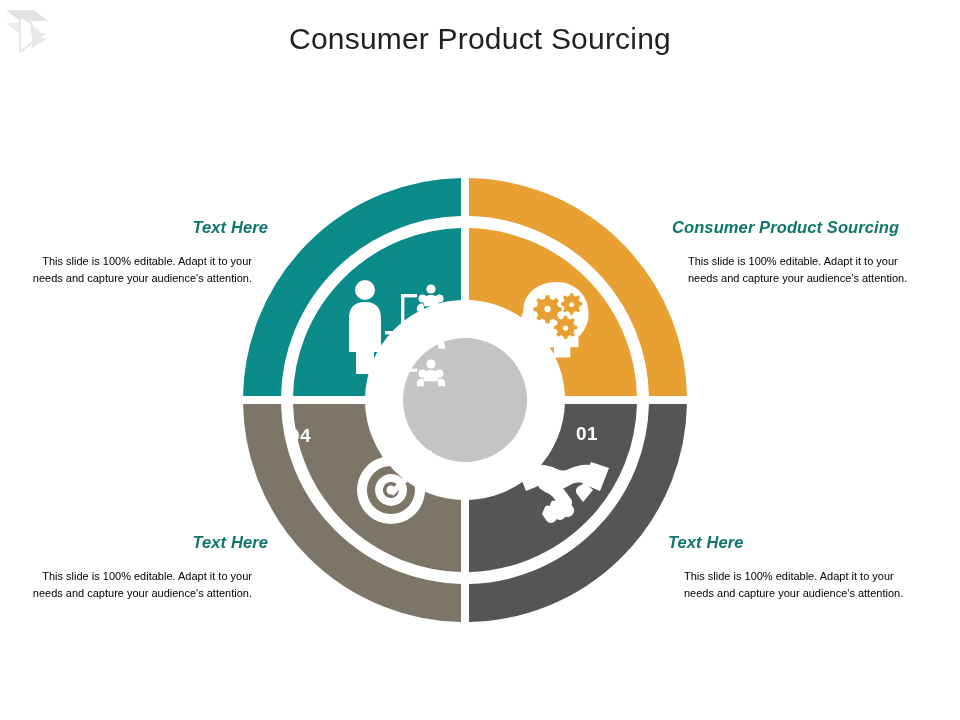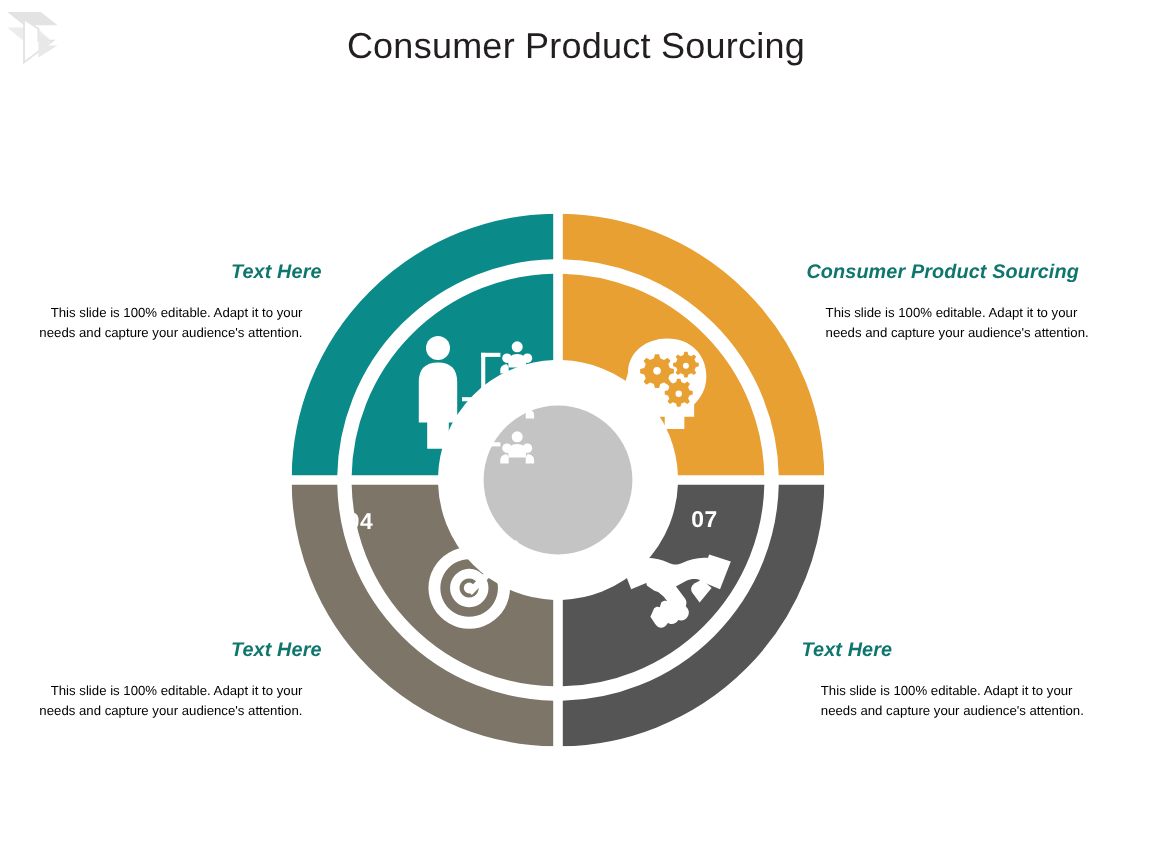--- a/index.html
+++ b/index.html
@@ -201,21 +201,21 @@
         <path d="M44 42 C46 40 50 40 52 43 L60 53 C62 56 61 60 58 62
                  C55 64 51 63 49 60 L42 50 Z"></path>
         <path d="M38 48 C40 46 44 46 46 49 L52 57 C54 60 53 63 50 65
                  C47 67 44 66 42 63 L36 55 Z"></path>
         <path d="M32 53 C34 51 37 51 39 54 L43 60 C45 63 44 66 41 68
                  C38 70 35 69 33 66 L29 60 Z"></path>
         <path d="M72 29 L66 32 C63 34 62 37 64 40 L70 48 L80 36 Z"></path>
       </g>
     </svg>
 
-    <div class="num num-01">07</div>
+    <div class="num num-01">01</div>
     <div class="num num-02">02</div>
     <div class="num num-03">03</div>
     <div class="num num-04">04</div>
   </div>
 
   <div class="block block-tl right-align">
     <h3>Text Here</h3>
     <p>This slide is 100% editable. Adapt it to your needs and capture your audience's attention.</p>
   </div>
 

